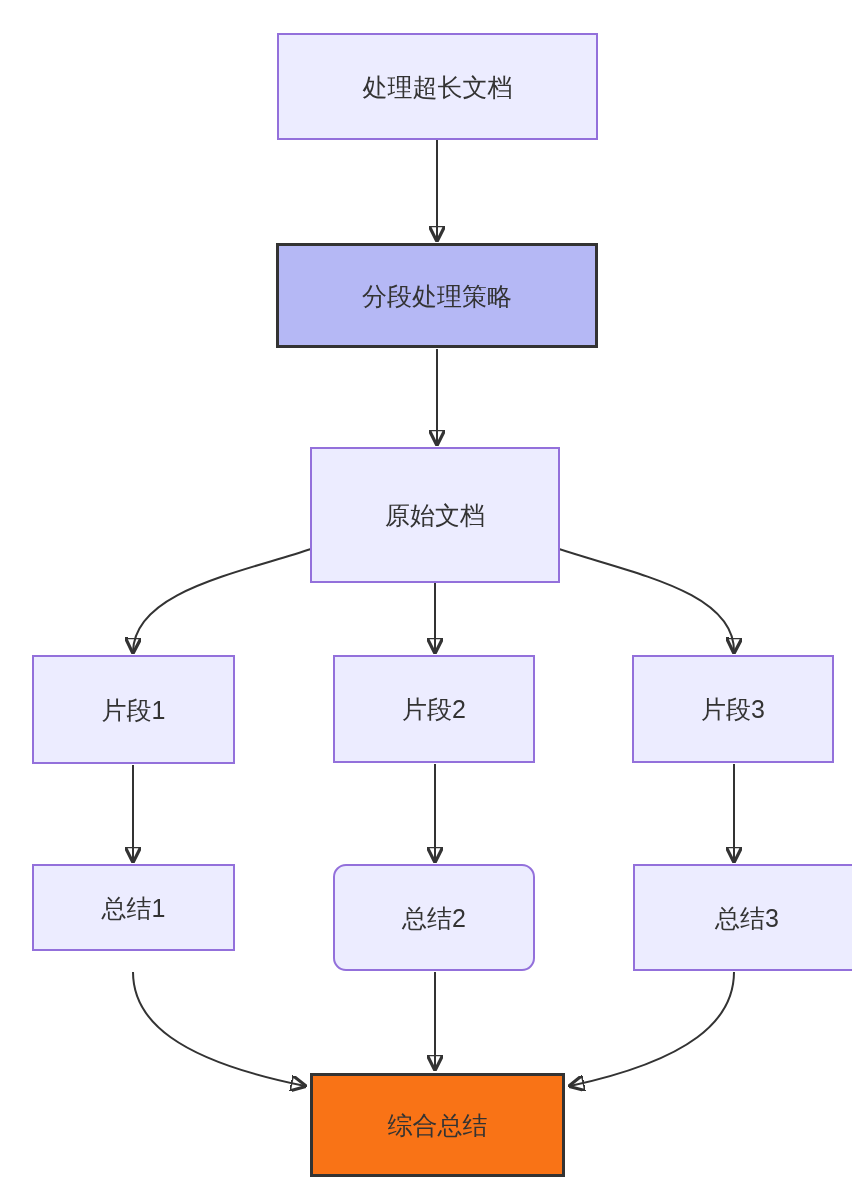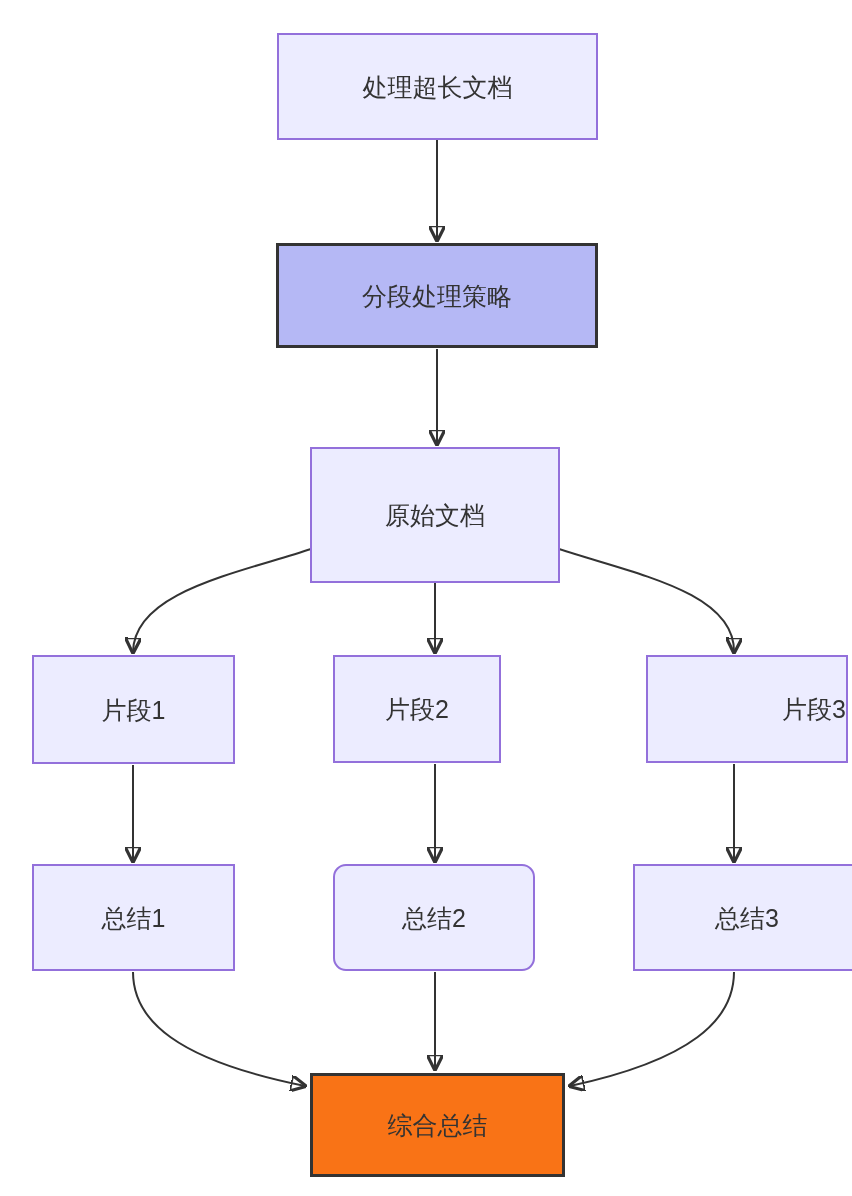--- a/index.html
+++ b/index.html
@@ -46,23 +46,23 @@
   }
   .node.success {
     background: #f97316;
     border: 3.5px solid #333333;
   }
   
   .n-A  { left: 277px; top:  33px; width: 321px; height: 107px; }
   .n-B  { left: 276px; top: 243px; width: 322px; height: 105px; }
   .n-C  { left: 310px; top: 447px; width: 250px; height: 136px; }
   .n-P1 { left:  32px; top: 655px; width: 203px; height: 109px; }
-  .n-P2 { left: 333px; top: 655px; width: 168px; height: 108px; }
-  .n-P3 { left: 646px; top: 655px; width: 202px; height: 108px; justify-content: flex-end; }
-  .n-S1 { left:  32px; top: 864px; width: 203px; height: 107px; }
+  .n-P2 { left: 333px; top: 655px; width: 202px; height: 108px; }
+  .n-P3 { left: 632px; top: 655px; width: 202px; height: 108px; }
+  .n-S1 { left:  32px; top: 864px; width: 203px; height: 87px; }
   .n-S2 { left: 333px; top: 864px; width: 202px; height: 107px; border-radius: 13px; }
   .n-S3 { left: 633px; top: 864px; width: 228px; height: 107px; }
   .n-Z  { left: 310px; top: 1073px; width: 255px; height: 104px; }
 </style>
 </head>
 <body>
 
 <div class="canvas">
 
   <svg class="edges" viewBox="0 0 852 1196" xmlns="http://www.w3.org/2000/svg">

